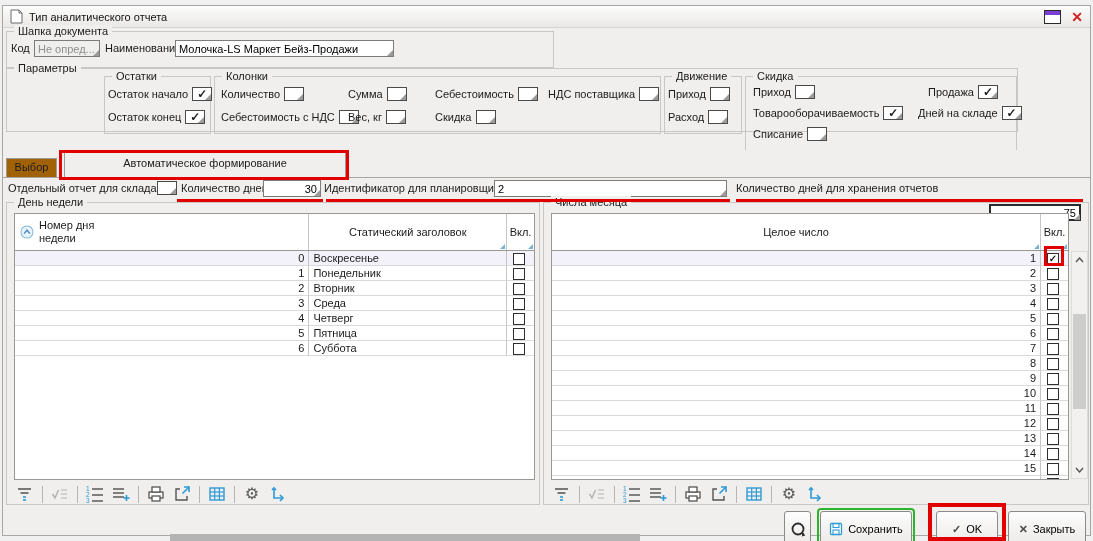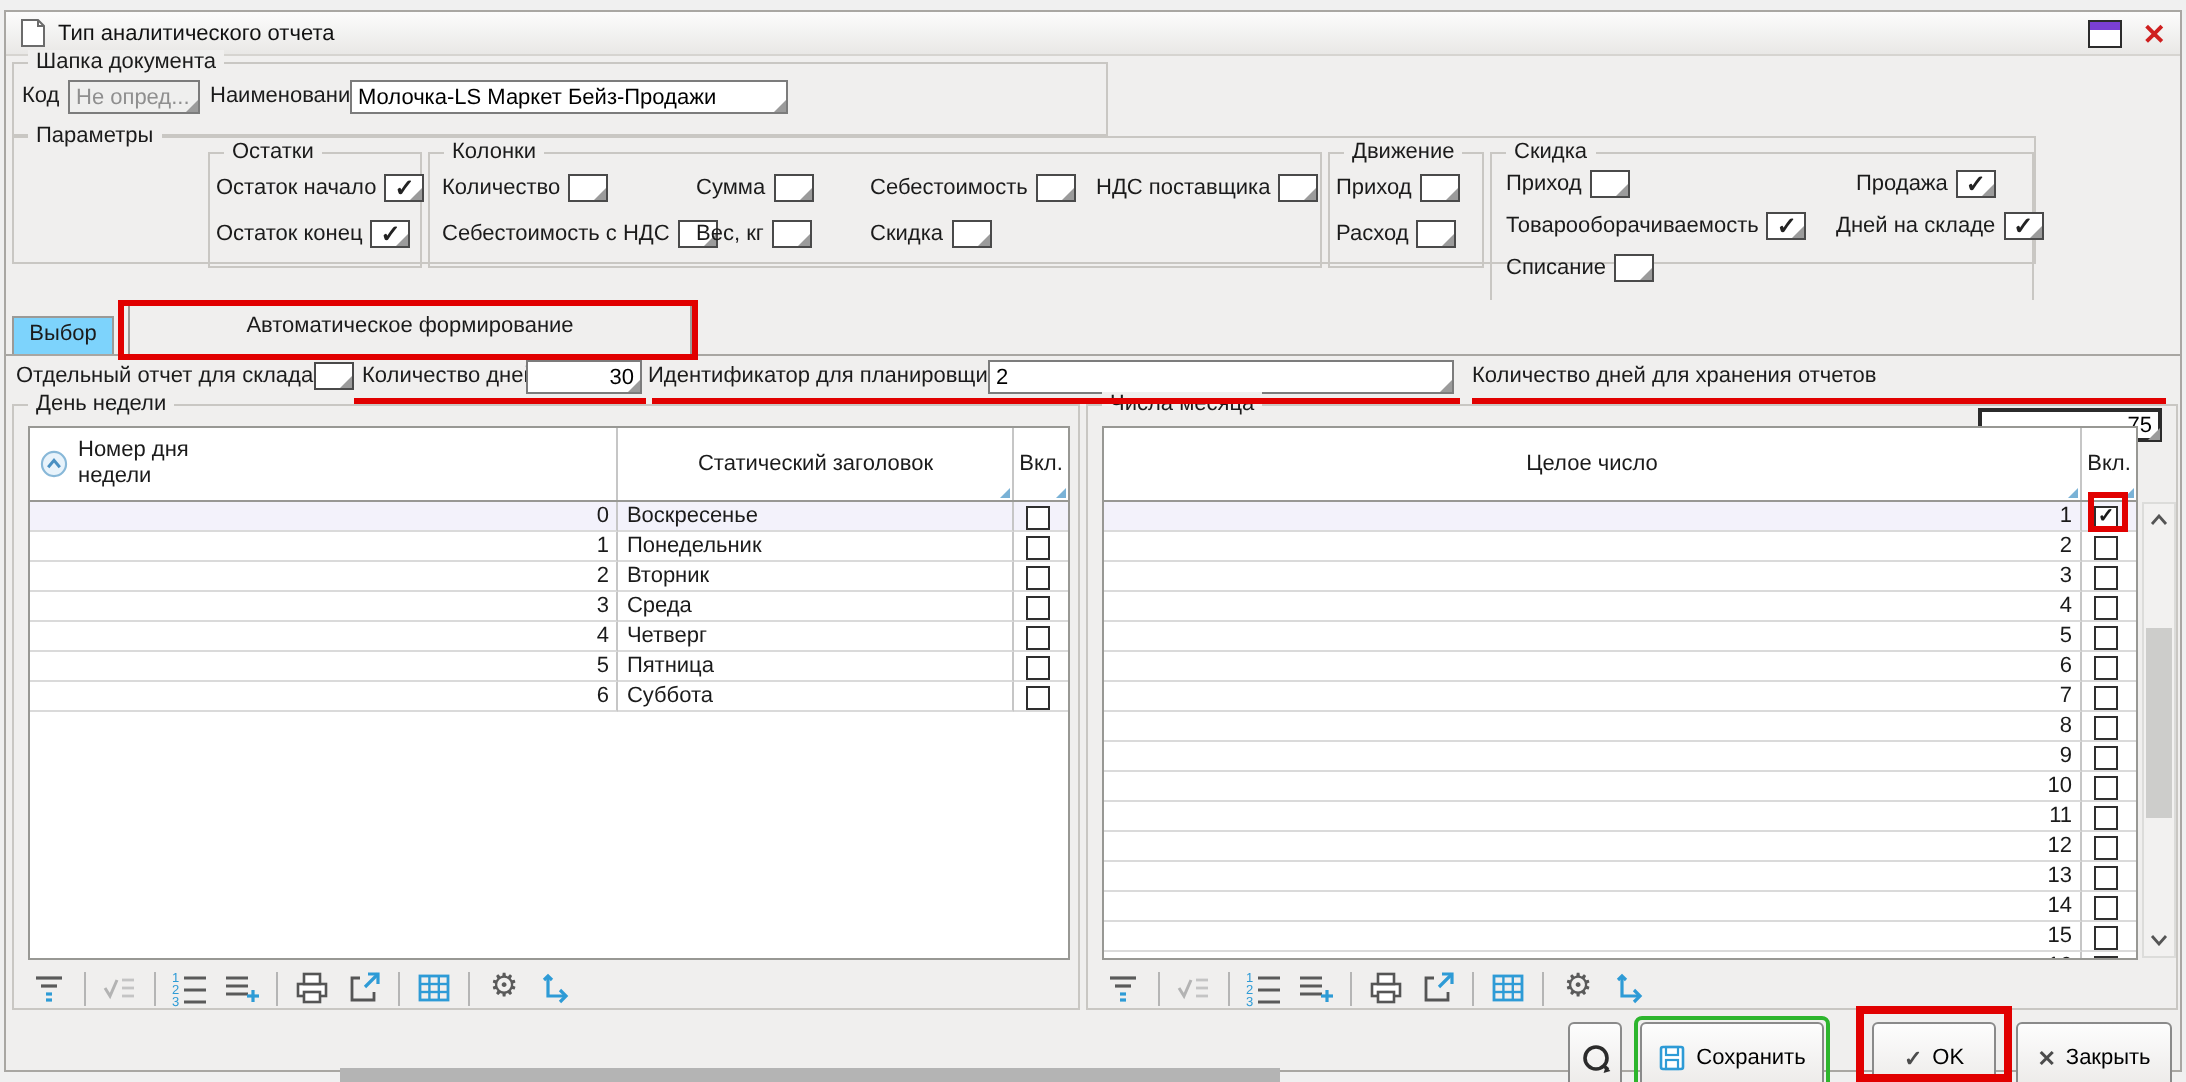--- a/index.html
+++ b/index.html
@@ -23,21 +23,21 @@
   .fld.dim { color:#8f8f8f; background:#efefee; }
   .fld.rt { text-align:right; }
   .fld.focus { border:2px solid #2b2b2b; }
   .chkitem { position:absolute; height:16px; display:flex; align-items:center; }
   .cb { width:20px; height:14px; border:1px solid #4a4a4a; background:#fff; margin-left:4px; position:relative; display:inline-block; flex:none; }
   .cb::after { content:""; position:absolute; right:0; bottom:0; border-style:solid; border-width:0 0 6px 6px; border-color:transparent transparent #9b9b9b transparent; }
   .cb b { position:absolute; left:0; top:-1px; width:100%; text-align:center; font-size:12px; line-height:14px; color:#222; }
   
   .tabbar { position:absolute; left:0; top:146px; width:100%; height:25px; }
   .tab { position:absolute; border:1px solid #9b9a97; border-bottom:none; background:#f0efee; text-align:center; padding-top:4px; cursor:default; }
-  .tab.inact { left:3px; top:6px; width:51px; height:19px; background:#7dd3fc; padding-top:2px; }
+  .tab.inact { left:3px; top:6px; width:51px; height:19px; background:#a16207; padding-top:2px; }
   .tab.act { left:61px; top:0; width:282px; height:25px; z-index:2; }
   .pane-line { position:absolute; left:0; top:171px; width:100%; border-top:1px solid #a8a6a2; }
   
   .tbl { position:absolute; background:#fff; border:1px solid #989license6; border:1px solid #989894; }
   .thead { display:flex; height:37px; border-bottom:1px solid #989894; background:#fff; }
   .th { position:relative; border-right:1px solid #c6c6c6; display:flex; align-items:center; justify-content:center; text-align:center; }
   .th:last-child { border-right:none; }
   .resz { position:absolute; right:1px; bottom:1px; width:0; height:0; border-style:solid; border-width:0 0 5px 5px; border-color:transparent transparent #7ab2d6 transparent; }
   .tbody { position:relative; background:#fff; overflow:hidden; }
   .tr { display:flex; height:15px; }

